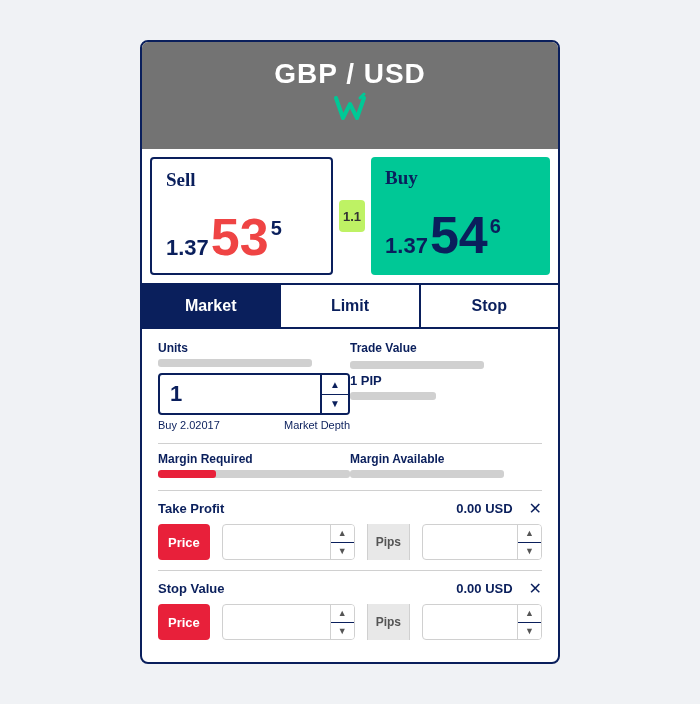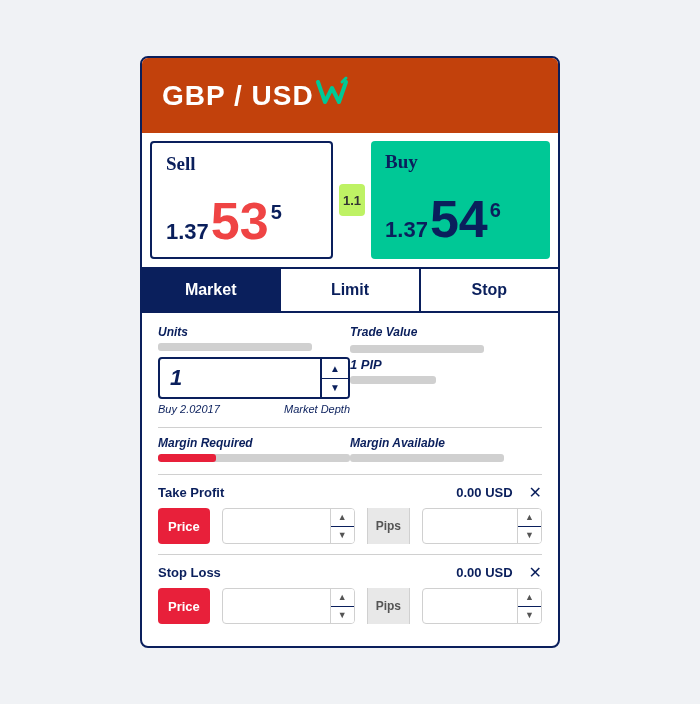--- a/index.html
+++ b/index.html
@@ -12,24 +12,26 @@
       font-family: 'Arial', sans-serif;
     }
     .card {
       background: #fff;
       border: 2px solid #0a1f5c;
       border-radius: 8px;
       width: 420px;
       overflow: hidden;
     }
     .header {
-      background: #c2410c;
+      background: #737373;
       padding: 16px 20px;
       display: flex;
-      align-items: center;
+      justify-content: space-between;
+      align-items: center;
+      flex-direction: column;
     }
     .header-title {
       color: #fff;
       font-size: 28px;
       font-weight: 700;
       letter-spacing: 1px;
     }
     .header-logo {
       color: #00c896;
       font-size: 28px;
@@ -128,21 +130,20 @@
     .tab:not(:last-child) {
       border-right: 2px solid #0a1f5c;
     }
     .form-section {
       padding: 12px 16px;
     }
     .form-row {
       display: flex;
       gap: 0;
       margin-bottom: 12px;
-      font-style: italic;
     }
     .form-col {
       flex: 1;
     }
     .field-label {
       font-size: 12px;
       font-weight: 700;
       color: #0a1f5c;
       margin-bottom: 4px;
     }
@@ -432,21 +433,21 @@
         <div class="spinner" style="border-left:1px solid #d0d0d0;height:100%;width:24px;">
           <div class="spinner-btn" style="font-size:9px;color:#555;">▲</div>
           <div class="spinner-btn" style="font-size:9px;color:#555;">▼</div>
         </div>
       </div>
     </div>
 
     <hr class="section-divider">
 
     <div class="profit-stop-row">
-      <span class="profit-stop-label">Stop Loss</span>
+      <span class="profit-stop-label">Stop Value</span>
       <div style="display:flex;align-items:center;gap:8px;">
         <span class="profit-stop-value">0.00 USD</span>
         <span class="close-icon">✕</span>
       </div>
     </div>
     <div class="input-row">
       <div class="price-input-box">
         <span>Price</span>
       </div>
       <div class="input-field-box">

